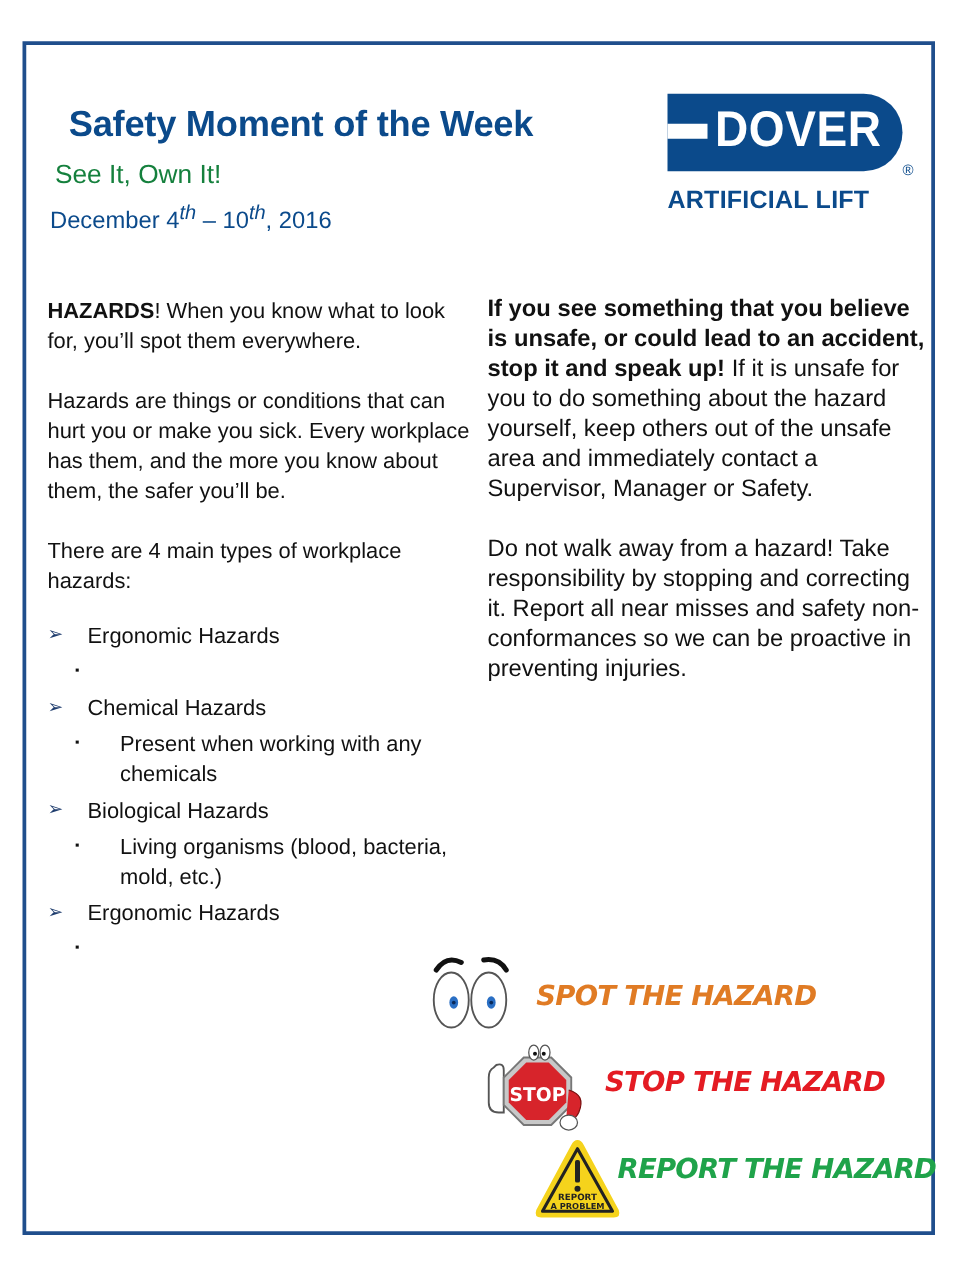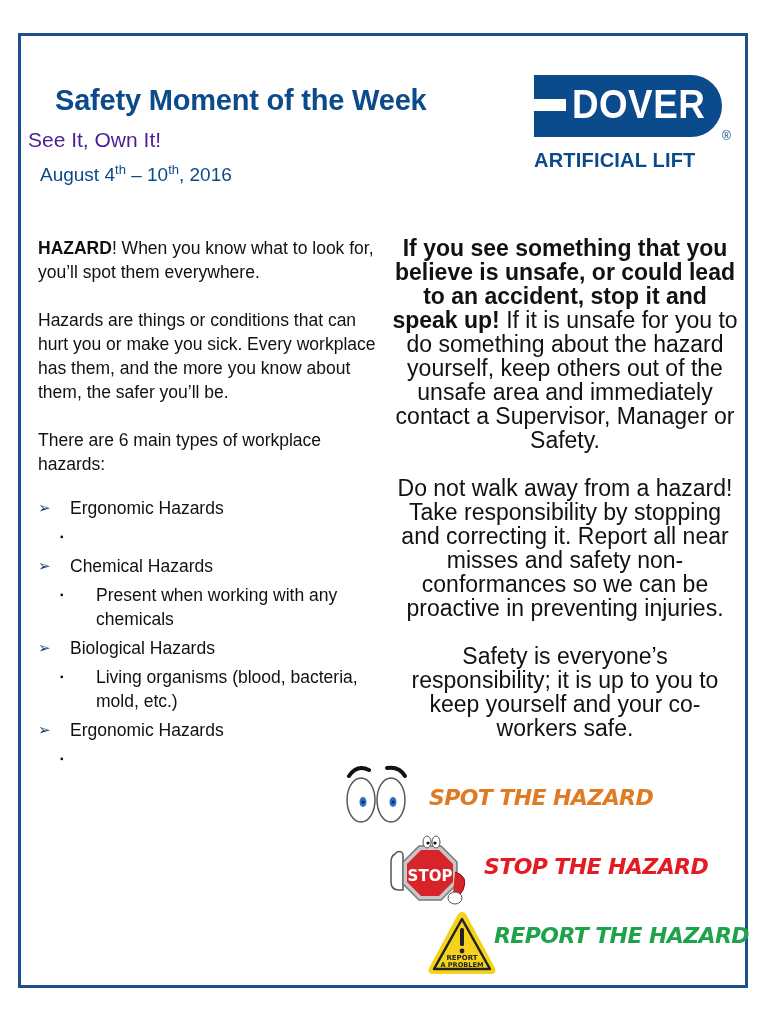--- a/index.html
+++ b/index.html
@@ -1,58 +1,58 @@
 <!DOCTYPE html>
 <html><head>
   <meta charset="utf-8">
   <style>
     html, body { margin: 0; padding: 0; background: #ffffff; }
     body { width: 768px; height: 1024px; position: relative; overflow: hidden; font-family: "Liberation Sans", sans-serif; color: #111; }
     .frame { position: absolute; left: 18px; top: 33px; width: 730px; height: 955px; border: 3px solid #1f4e8c; box-sizing: border-box; }
     .title { position: absolute; left: 39px; top: 84px; font-size: 29px; font-weight: bold; color: #0b4a8b; letter-spacing: -0.2px; white-space: nowrap; margin-left: 16px; }
-    .subtitle { position: absolute; left: 28px; top: 128px; font-size: 21px; color: #4c1d95; white-space: nowrap; }
+    .subtitle { position: absolute; left: 44px; top: 128px; font-size: 21px; color: #15803d; white-space: nowrap; }
     .date { position: absolute; left: 40px; top: 162px; font-size: 19px; color: #0b4a8b; white-space: nowrap; }
-    .date sup { font-size: 13px; vertical-align: 7px; }
+    .date sup { font-size: 16px; vertical-align: 7px; font-style: italic; }
     .logo { position: absolute; left: 534px; top: 75px; width: 200px; height: 100px; text-align: center; }
     .logo-band { position: absolute; left: 0; top: 0; width: 188px; height: 62px; background: #0b4a8b; border-radius: 0 31px 31px 0; }
     .logo-notch { position: absolute; left: 0; top: 24px; width: 32px; height: 12px; background: #fff; }
     .logo-word { position: absolute; left: 38px; top: 7px; font-size: 40px; font-weight: bold; color: #fff; letter-spacing: 0.5px; transform: scaleX(0.92); transform-origin: left top; white-space: nowrap; }
     .logo-reg { position: absolute; left: 188px; top: 54px; font-size: 12px; color: #0b4a8b; }
     .logo-sub { position: absolute; left: 0; top: 74px; font-size: 20px; font-weight: bold; color: #0b4a8b; white-space: nowrap; letter-spacing: 0.2px; }
     .col-left { position: absolute; left: 38px; top: 236px; width: 338px; font-size: 17.5px; line-height: 24px; }
-    .col-right { position: absolute; left: 390px; top: 236px; width: 350px; font-size: 23px; line-height: 24px; text-align: center; }
+    .col-right { position: absolute; left: 390px; top: 236px; width: 350px; font-size: 19px; line-height: 24px; }
     p { margin: 0 0 24px 0; }
     .l1 { display: flex; align-items: flex-start; margin: 0; }
     .l1 .mk { width: 32px; flex: none; color: #1f3d6e; font-size: 15px; }
     .l2 { display: flex; align-items: flex-start; margin: 5px 0 5px 0; padding-left: 22px; }
     .l2 .mk { width: 36px; flex: none; font-size: 10px; line-height: 24px; }
     .slogan { position: absolute; font-family: "DejaVu Sans", sans-serif; font-weight: bold; font-style: italic; font-size: 22px; white-space: nowrap; letter-spacing: -0.6px; }
     .icon-abs { position: absolute; }
   </style>
 </head>
 <body>
 
 <div class="frame"></div>
 
 <div class="title">Safety Moment of the Week</div>
 <div class="subtitle">See It, Own It!</div>
-<div class="date"><span>August </span><span>4</span><sup>th</sup><span> – </span><span>10</span><sup>th</sup><span>, 2016</span></div>
+<div class="date"><span>December </span><span>4</span><sup>th</sup><span> – </span><span>10</span><sup>th</sup><span>, 2016</span></div>
 
 <div class="logo">
   <div class="logo-band"></div>
   <div class="logo-notch"></div>
   <div class="logo-word">DOVER</div>
   <div class="logo-reg">®</div>
   <div class="logo-sub">ARTIFICIAL LIFT</div>
 </div>
 
 <div class="col-left">
-  <p><b>HAZARD</b><span>! When you know what to look for, you’ll spot them everywhere.</span></p>
+  <p><b>HAZARDS</b><span>! When you know what to look for, you’ll spot them everywhere.</span></p>
   <p>Hazards are things or conditions that can hurt you or make you sick. Every workplace has them, and the more you know about them, the safer you’ll be.</p>
-  <p style="margin-bottom:20px">There are 6 main types of workplace hazards:</p>
+  <p style="margin-bottom:20px">There are 4 main types of workplace hazards:</p>
 
   <div>
     <div class="l1">
         <span class="mk">➢</span>
         <span>Ergonomic Hazards</span>
       </div>
     <div class="l2">
         <span class="mk">▪</span>
       </div>
 
@@ -80,21 +80,20 @@
       </div>
     <div class="l2">
         <span class="mk">▪</span>
       </div>
   </div>
 </div>
 
 <div class="col-right">
   <p><b>If you see something that you believe is unsafe, or could lead to an accident, stop it and speak up!</b><span> If it is unsafe for you to do something about the hazard yourself, keep others out of the unsafe area and immediately contact a Supervisor, Manager or Safety.</span></p>
   <p>Do not walk away from a hazard! Take responsibility by stopping and correcting it. Report all near misses and safety non-conformances so we can be proactive in preventing injuries.</p>
-  <p>Safety is everyone’s responsibility; it is up to you to keep yourself and your co-workers safe.</p>
 </div>
 
 <svg class="icon-abs" style="left:343px;top:762px" width="70" height="62" viewBox="0 0 70 62">
   <path d="M6 14 Q14 2 26 8" stroke="#111" stroke-width="4" fill="none" stroke-linecap="round"></path>
   <path d="M44 6 Q56 4 62 14" stroke="#111" stroke-width="4" fill="none" stroke-linecap="round"></path>
   <ellipse cx="18" cy="38" rx="14" ry="22" fill="#fff" stroke="#555" stroke-width="1.5"></ellipse>
   <ellipse cx="48" cy="38" rx="14" ry="22" fill="#fff" stroke="#555" stroke-width="1.5"></ellipse>
   <ellipse cx="20" cy="40" rx="3.5" ry="5" fill="#2a6fc4"></ellipse>
   <ellipse cx="50" cy="40" rx="3.5" ry="5" fill="#2a6fc4"></ellipse>
   <circle cx="20" cy="40" r="1.5" fill="#0a2a5a"></circle>

